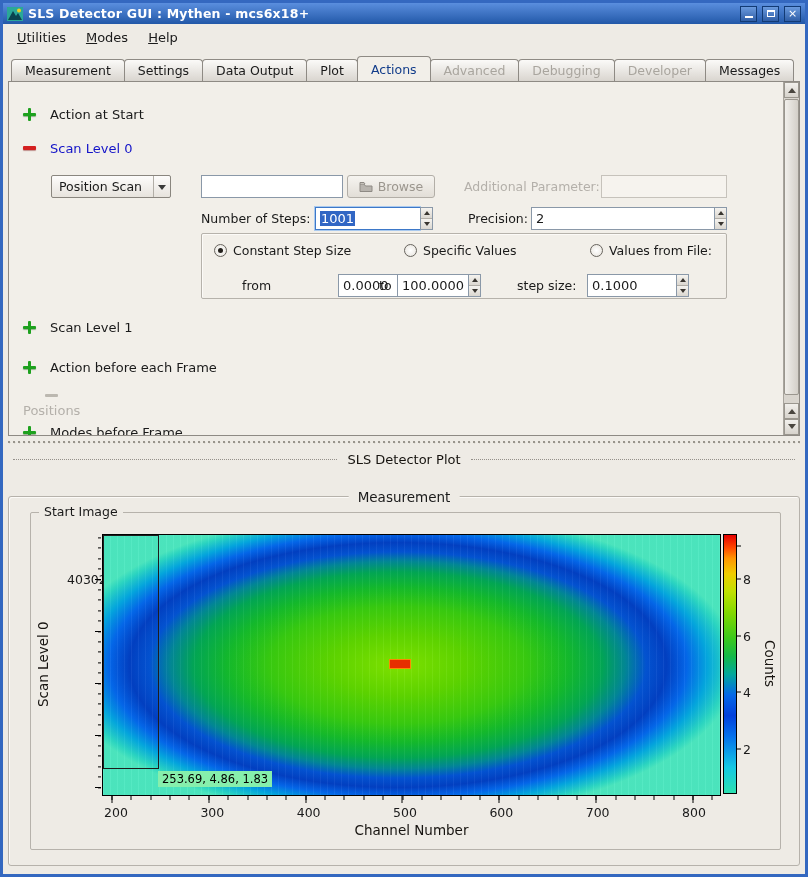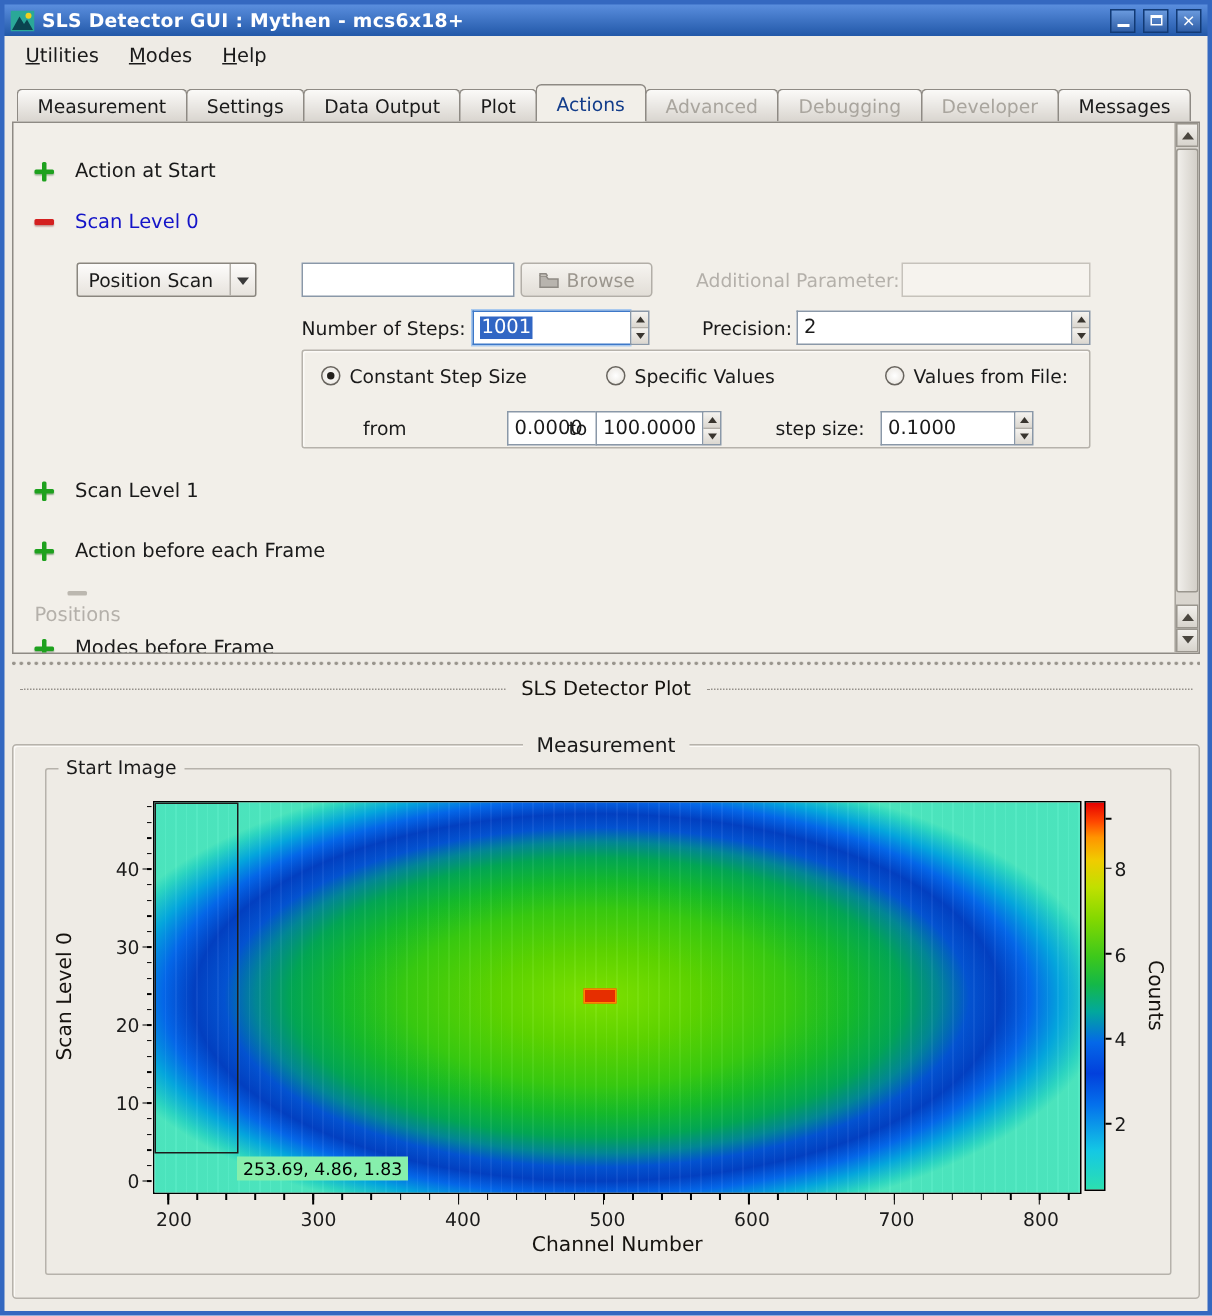--- a/index.html
+++ b/index.html
@@ -85,21 +85,21 @@
 
   .measurement { position:absolute; left:5px; top:464px; width:792px; height:378px; }
   .m-border { position:absolute; left:0; right:0; top:8px; bottom:0; border:1px solid #b6b2ab; border-radius:3px; box-shadow:inset 1px 1px 0 #fcfaf7; }
   .m-title { position:absolute; top:1px; left:50%; transform:translateX(-50%); background:#eeebe5; padding:0 9px; font-size:13.5px; z-index:2; }
 
   .start-image { position:absolute; left:22px; top:24px; width:751px; height:338px; border:1px solid #b6b2ab; border-radius:2px; }
   .si-title { position:absolute; top:-9px; left:8px; background:#eeebe5; padding:0 5px; font-size:12.5px; }
 
   .ylabel { position:absolute; left:4px; top:21px; width:18px; height:260px; writing-mode:vertical-rl; transform:rotate(180deg);
     text-align:center; font-size:13.5px; color:#16130f; }
-  .ylabels { position:absolute; left:36px; top:21px; width:26px; height:260px; display:flex; flex-direction:column;
+  .ylabels { position:absolute; left:36px; top:21px; width:26px; height:260px; display:flex; flex-direction:row;
     justify-content:space-between; padding-top:39px; text-align:right; font-size:12.5px; }
   .ylabels span { height:13px; line-height:13px; }
   .yt-minor { position:absolute; left:67px; top:21px; width:3px; height:260px;
     background:repeating-linear-gradient(to bottom,#000 0 1px,transparent 1px 10.4px); background-position:0 3.4px; }
   .yt-major { position:absolute; left:64px; top:21px; width:6px; height:260px;
     background:repeating-linear-gradient(to bottom,#000 0 1px,transparent 1px 52px); background-position:0 45px; }
 
   .plotwrap { position:absolute; left:71px; top:21px; width:619px; height:262px; border:1px solid #000; }
   .heatmap { position:absolute; inset:0;
     background:

